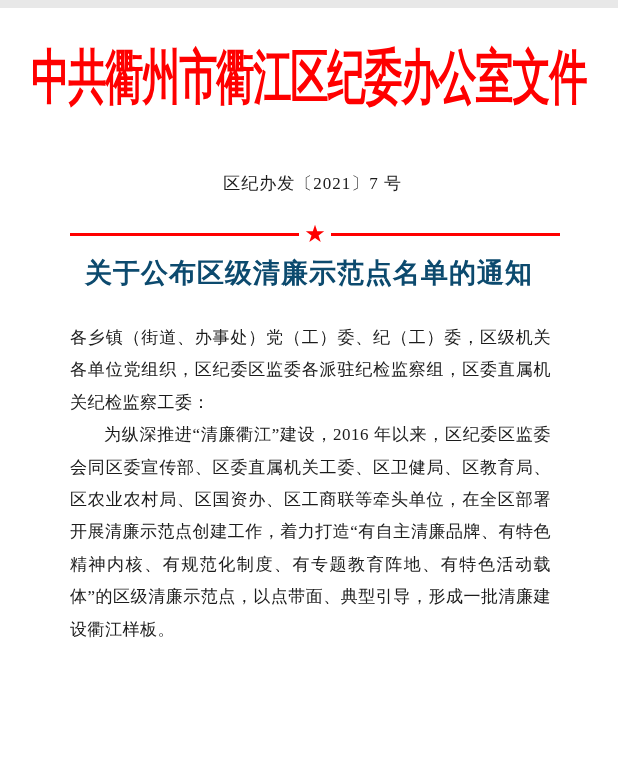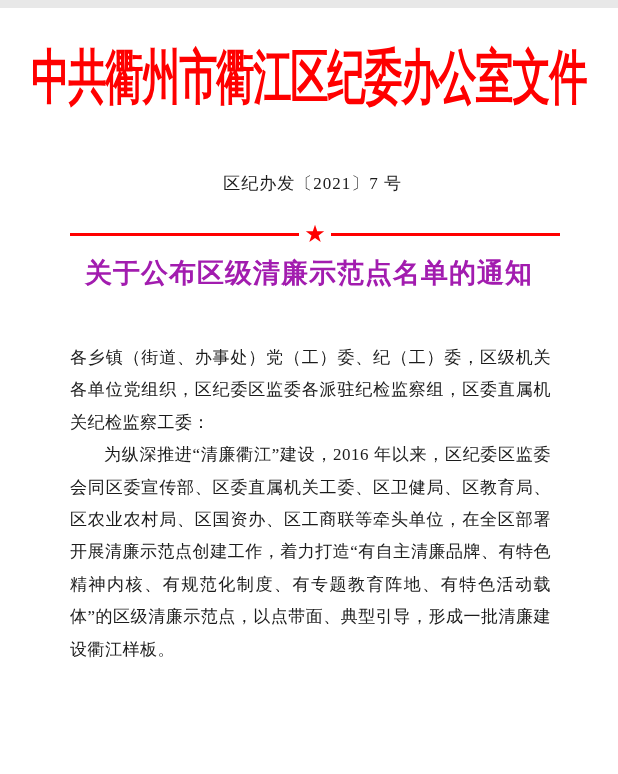--- a/index.html
+++ b/index.html
@@ -68,26 +68,26 @@
   .notice-title {
     position: absolute;
     top: 247px;
     left: 0;
     right: 0;
     margin: 0;
     text-align: center;
     font-size: 27px;
     font-weight: 700;
     letter-spacing: 1px;
-    color: #a21caf;
+    color: #0c4a6e;
   }
   
   .body-text {
     position: absolute;
-    top: 334px;
+    top: 314px;
     left: 70px;
     width: 481px;
     font-size: 17px;
     line-height: 32.4px;
     text-align: justify;
     letter-spacing: 0.5px;
   }
   .body-text p {
     margin: 0;
   }

